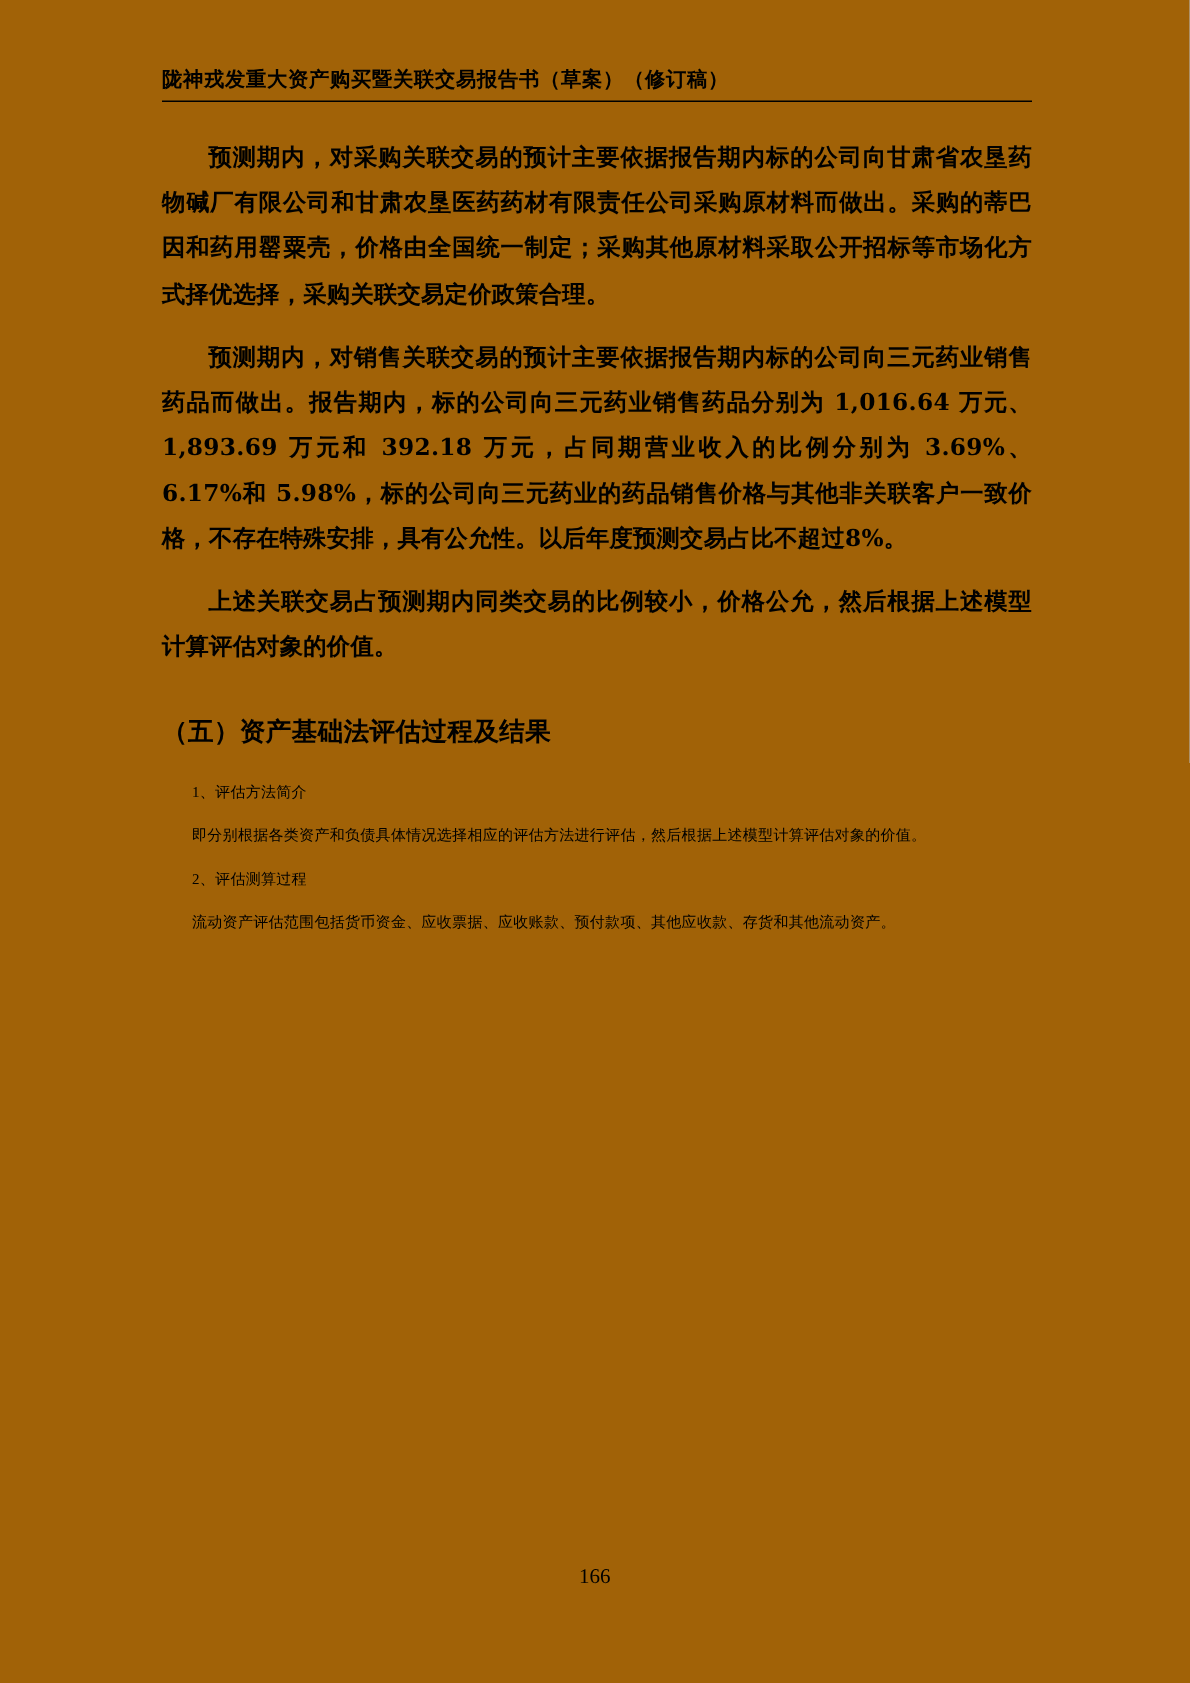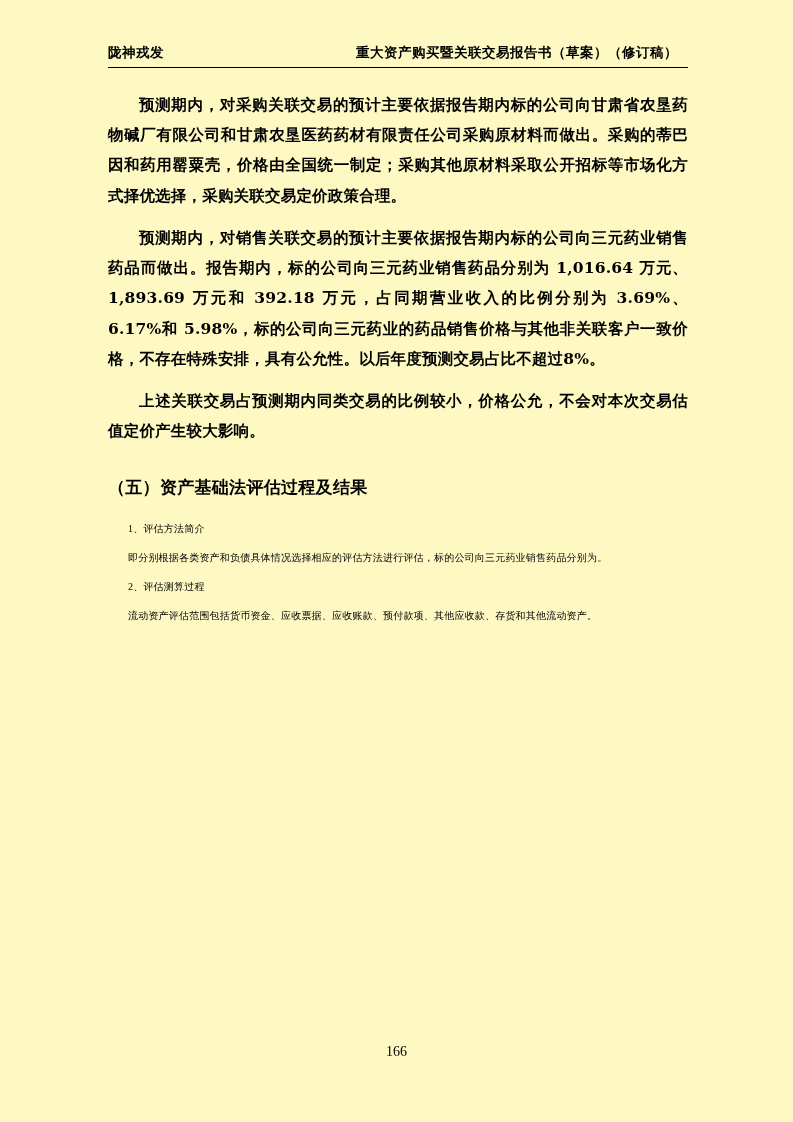--- a/index.html
+++ b/index.html
@@ -3,21 +3,21 @@
 <meta charset="utf-8">
 <style>
   html, body {
     margin: 0;
     padding: 0;
     background: #b8b8b8;
   }
   .page {
     width: 793px;
     height: 1122px;
-    background: #fef9c3;
+    background: #a16207;
     position: relative;
     margin: 0 auto;
     box-sizing: border-box;
     font-family: "Liberation Serif", serif;
     color: #000;
     overflow: hidden;
   }
   .content {
     position: absolute;
     left: 108px;
@@ -31,21 +31,21 @@
     font-weight: bold;
     font-size: 13.5px;
     letter-spacing: 0.5px;
     padding-bottom: 5px;
   }
   .header-left {
     white-space: nowrap;
   }
   .header-right {
     flex: 1;
-    text-align: right;
+    text-align: left;
     padding-right: 10px;
     white-space: nowrap;
   }
   .header-rule {
     border-bottom: 1.2px solid #000;
     width: 100%;
     margin-bottom: 22px;
   }
   p {
     margin: 0 0 10px 0;
@@ -99,30 +99,30 @@
     <div class="header">
       <div class="header-left">陇神戎发</div>
       <div class="header-right">重大资产购买暨关联交易报告书（草案）（修订稿）</div>
     </div>
     <div class="header-rule"></div>
 
     <p class="bold-para">预测期内，对采购关联交易的预计主要依据报告期内标的公司向甘肃省农垦药物碱厂有限公司和甘肃农垦医药药材有限责任公司采购原材料而做出。采购的蒂巴因和药用罂粟壳，价格由全国统一制定；采购其他原材料采取公开招标等市场化方式择优选择，采购关联交易定价政策合理。</p>
 
     <p class="bold-para">预测期内，对销售关联交易的预计主要依据报告期内标的公司向三元药业销售药品而做出。报告期内，标的公司向三元药业销售药品分别为 1,016.64 万元、1,893.69 万元和 392.18 万元，占同期营业收入的比例分别为 3.69%、6.17%和 5.98%，标的公司向三元药业的药品销售价格与其他非关联客户一致价格，不存在特殊安排，具有公允性。以后年度预测交易占比不超过8%。</p>
 
-    <p class="bold-para">上述关联交易占预测期内同类交易的比例较小，价格公允，不会对本次交易估值定价产生较大影响。</p>
+    <p class="bold-para">上述关联交易占预测期内同类交易的比例较小，价格公允，然后根据上述模型计算评估对象的价值。</p>
 
     <h2 class="section-title">（五）资产基础法评估过程及结果</h2>
 
     <p class="para">1、评估方法简介</p>
 
 
 
 
-    <p class="para">即分别根据各类资产和负债具体情况选择相应的评估方法进行评估，标的公司向三元药业销售药品分别为。</p>
+    <p class="para">即分别根据各类资产和负债具体情况选择相应的评估方法进行评估，然后根据上述模型计算评估对象的价值。</p>
 
     <p class="para">2、评估测算过程</p>
 
 
     <p class="para">流动资产评估范围包括货币资金、应收票据、应收账款、预付款项、其他应收款、存货和其他流动资产。</p>
 
   </div>
 
   <div class="page-number">166</div>
 

